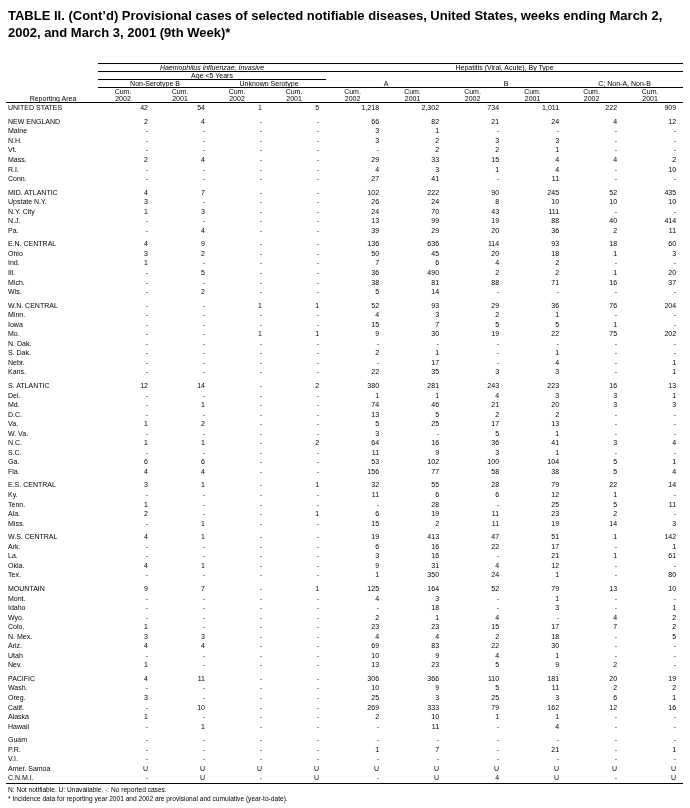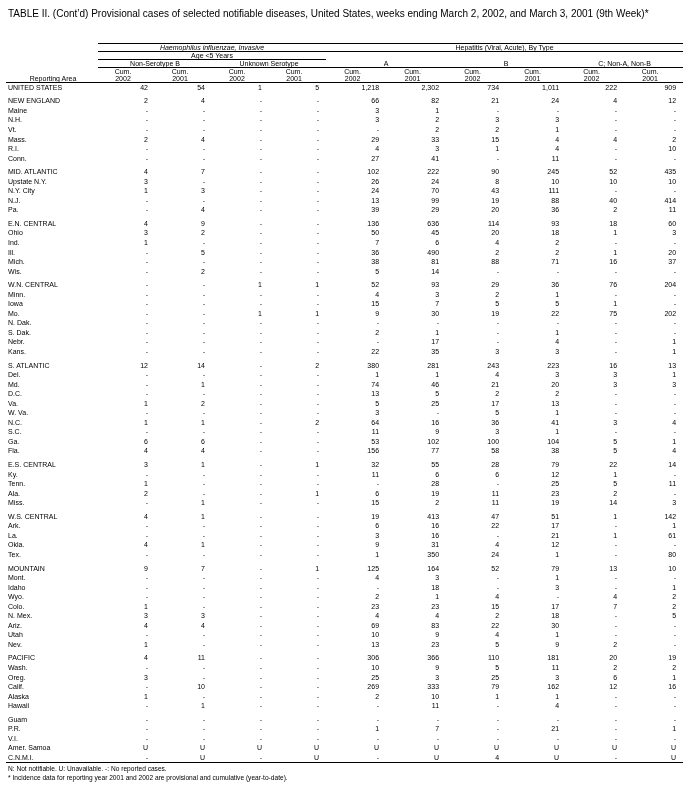--- a/index.html
+++ b/index.html
@@ -16,22 +16,22 @@
     overflow: hidden;
   }
   .page {
     width: 690px;
     height: 808px;
     padding: 6px 6px 0 6px;
     box-sizing: border-box;
     position: relative;
   }
   .title {
-    font-size: 10px;
-    font-weight: normal;
+    font-size: 13px;
+    font-weight: bold;
     line-height: 1.28;
     margin: 2px 0 22px 2px;
   }
   table.main {
     border-collapse: collapse;
     width: 677px;
     table-layout: fixed;
   }
   table.main td, table.main th {
     padding: 0;

